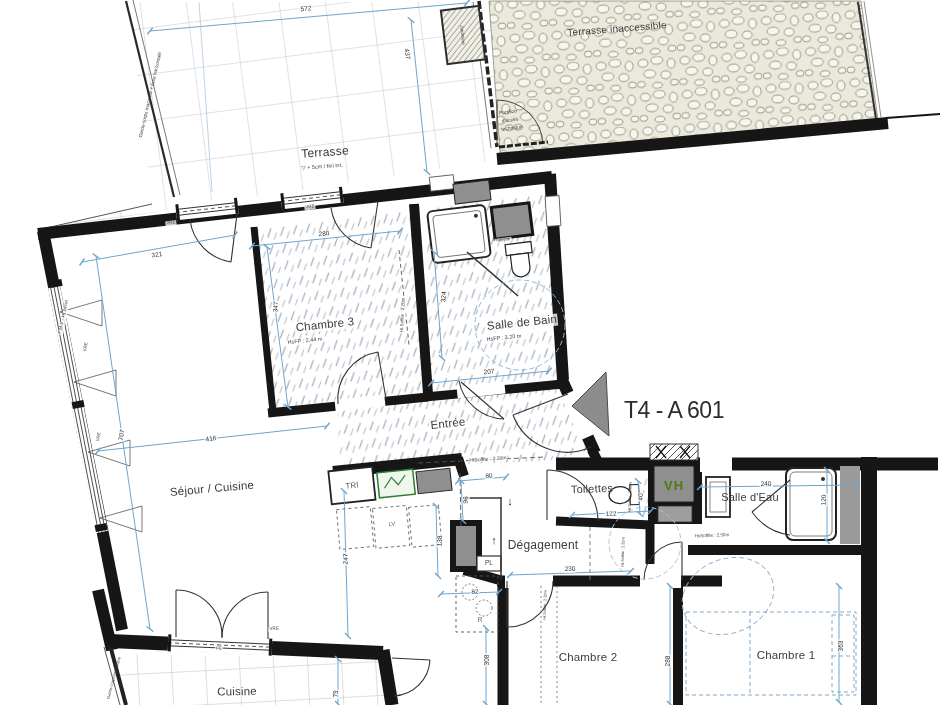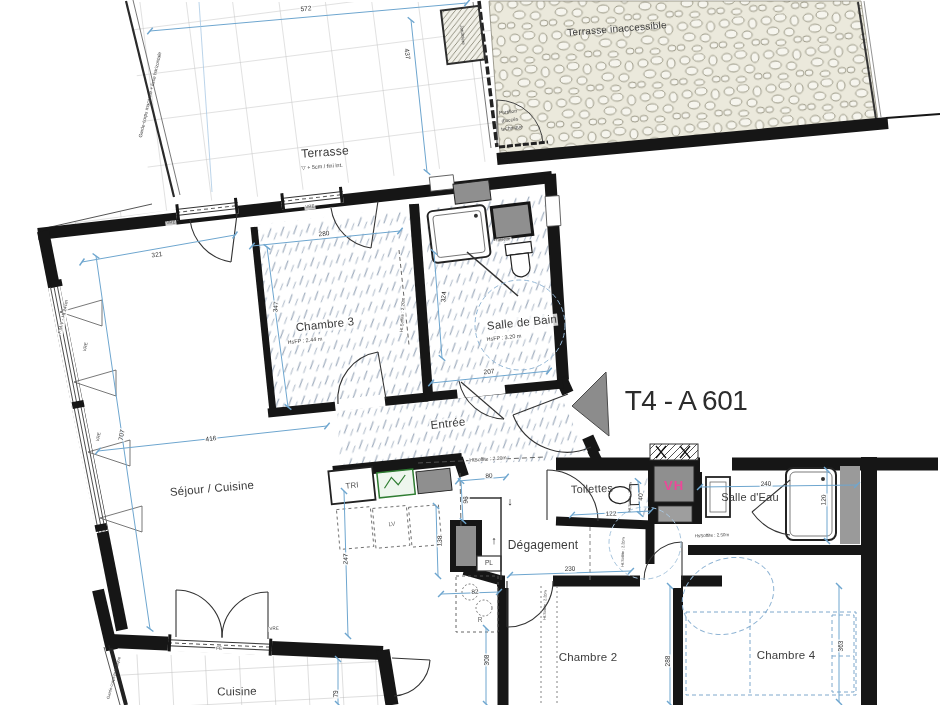--- a/index.html
+++ b/index.html
@@ -6,21 +6,21 @@
   .stage{position:relative;width:940px;height:705px;background:#ffffff;overflow:hidden;
          font-family:"Liberation Sans",sans-serif;}
   .stage svg{position:absolute;left:0;top:0;}
   .lb{position:absolute;white-space:nowrap;line-height:1;color:#3a3a3a;
       background:rgba(255,255,255,.78);padding:0 1px;}
   .lb.nobg{background:transparent;}
   .room{color:#3c3c3c;letter-spacing:.2px;}
   .dim{color:#333;}
   .tiny{color:#444;}
   .t4{color:#2c2c2c;font-weight:500;letter-spacing:-.5px;background:transparent;}
-  .vh{color:#ec4899;font-weight:bold;background:transparent;letter-spacing:1px;}
+  .vh{color:#4d7c0f;font-weight:bold;background:transparent;letter-spacing:1px;}
   .arr{color:#222;background:transparent;}
 </style>
 </head>
 <body>
 
 <div class="stage">
 
 <svg width="940" height="705" viewBox="0 0 940 705">
   <defs>
     <pattern id="tiles" width="46" height="46" patternUnits="userSpaceOnUse" patternTransform="rotate(-7.3)">
@@ -347,21 +347,21 @@
 <span class="lb tiny" style="left:504px;top:338px;font-size:5.5px;transform:translate(-50%,-50%) rotate(-6deg);">HsFP : 3.20 m</span>
 <span class="lb tiny" style="left:503px;top:240px;font-size:4.2px;transform:translate(-50%,-50%) rotate(-7deg);">Tablette</span>
 <span class="lb dim" style="left:324px;top:234px;font-size:6.5px;transform:translate(-50%,-50%) rotate(-6.5deg);">280</span>
 <span class="lb dim" style="left:276px;top:307px;font-size:6.5px;transform:translate(-50%,-50%) rotate(-84deg);">347</span>
 <span class="lb dim" style="left:157px;top:255px;font-size:6.5px;transform:translate(-50%,-50%) rotate(-8deg);">321</span>
 <span class="lb dim" style="left:444px;top:297px;font-size:6.5px;transform:translate(-50%,-50%) rotate(-85deg);">324</span>
 <span class="lb dim" style="left:489px;top:372px;font-size:6.5px;transform:translate(-50%,-50%) rotate(-6deg);">207</span>
 <span class="lb room" style="left:448px;top:424px;font-size:11.5px;transform:translate(-50%,-50%) rotate(-6deg);">Entrée</span>
 <span class="lb tiny" style="left:488px;top:459px;font-size:5px;transform:translate(-50%,-50%) rotate(-4deg);">HtSoffite : 2.20m</span>
 <span class="lb tiny" style="left:403px;top:315px;font-size:4.5px;transform:translate(-50%,-50%) rotate(-87deg);">Ht.Soffite : 2.20m</span>
-<span class="lb t4" style="left:674px;top:401px;font-size:28px;transform:translate(-50%,-50%);margin-left:12px;">T4 - A 601</span>
+<span class="lb t4" style="left:674px;top:410px;font-size:23px;transform:translate(-50%,-50%);">T4 - A 601</span>
 <span class="lb room nobg" style="left:212px;top:489px;font-size:11.5px;transform:translate(-50%,-50%) rotate(-5deg);">Séjour / Cuisine</span>
 <span class="lb dim" style="left:211px;top:439px;font-size:6.5px;transform:translate(-50%,-50%) rotate(-7deg);">416</span>
 <span class="lb dim" style="left:122px;top:435px;font-size:6.5px;transform:translate(-50%,-50%) rotate(-79deg);">707</span>
 <span class="lb dim" style="left:346px;top:559px;font-size:6.5px;transform:translate(-50%,-50%) rotate(-88deg);">247</span>
 <span class="lb tiny nobg" style="left:352px;top:486px;font-size:8px;color:#555;transform:translate(-50%,-50%) rotate(-6deg);">TRI</span>
 <span class="lb tiny nobg" style="left:392px;top:524px;font-size:6px;color:#666;transform:translate(-50%,-50%) rotate(-5deg);">LV</span>
 <span class="lb dim" style="left:489px;top:476px;font-size:6.5px;transform:translate(-50%,-50%) rotate(-3deg);">80</span>
 <span class="lb dim" style="left:466px;top:500px;font-size:6.5px;transform:translate(-50%,-50%) rotate(-87deg);">96</span>
 <span class="lb dim" style="left:440px;top:541px;font-size:6.5px;transform:translate(-50%,-50%) rotate(-87deg);">138</span>
 <span class="lb arr" style="left:510px;top:501px;font-size:11px;transform:translate(-50%,-50%);">↓</span>
@@ -378,21 +378,21 @@
 <span class="lb tiny nobg" style="left:631px;top:497px;font-size:3.8px;transform:translate(-50%,-50%) rotate(-88deg);">Ht:Soffite : 2.20m</span>
 <span class="lb tiny nobg" style="left:624px;top:552px;font-size:3.8px;transform:translate(-50%,-50%) rotate(-88deg);">Ht:Soffite : 2.20m</span>
 <span class="lb vh" style="left:674px;top:485px;font-size:13px;transform:translate(-50%,-50%);">VH</span>
 <span class="lb room nobg" style="left:750px;top:497px;font-size:11px;transform:translate(-50%,-50%);">Salle d'Eau</span>
 <span class="lb dim" style="left:766px;top:484px;font-size:6.5px;transform:translate(-50%,-50%) rotate(-2deg);">240</span>
 <span class="lb dim" style="left:824px;top:500px;font-size:6.5px;transform:translate(-50%,-50%) rotate(-88deg);">120</span>
 <span class="lb tiny" style="left:712px;top:536px;font-size:4.5px;transform:translate(-50%,-50%) rotate(-2deg);">HsSoffite : 2.50m</span>
 <span class="lb room nobg" style="left:588px;top:658px;font-size:11.5px;transform:translate(-50%,-50%);">Chambre 2</span>
 <span class="lb dim" style="left:668px;top:661px;font-size:6.5px;transform:translate(-50%,-50%) rotate(-90deg);">288</span>
 <span class="lb tiny nobg" style="left:546px;top:605px;font-size:3.8px;transform:translate(-50%,-50%) rotate(-88deg);">Ht:Soffite : 2.20m</span>
-<span class="lb room nobg" style="left:786px;top:656px;font-size:11.5px;transform:translate(-50%,-50%);">Chambre 4</span>
+<span class="lb room nobg" style="left:786px;top:656px;font-size:11.5px;transform:translate(-50%,-50%);">Chambre 1</span>
 <span class="lb dim" style="left:841px;top:646px;font-size:6.5px;transform:translate(-50%,-50%) rotate(-90deg);">363</span>
 <span class="lb room nobg" style="left:237px;top:692px;font-size:11.5px;transform:translate(-50%,-50%) rotate(-1deg);">Cuisine</span>
 <span class="lb dim" style="left:336px;top:694px;font-size:6.5px;transform:translate(-50%,-50%) rotate(-90deg);">79</span>
 <span class="lb tiny" style="left:219px;top:649px;font-size:4.5px;transform:translate(-50%,-50%) rotate(-2deg);">FE</span>
 <span class="lb tiny" style="left:274px;top:629px;font-size:4.5px;transform:translate(-50%,-50%) rotate(-2deg);">VRE</span>
 <span class="lb tiny" style="left:64px;top:317px;font-size:4.8px;transform:translate(-50%,-50%) rotate(-78deg);">F.M.V - Ht 24cm</span>
 <span class="lb tiny" style="left:86px;top:347px;font-size:4.5px;transform:translate(-50%,-50%) rotate(-78deg);">VRE</span>
 <span class="lb tiny" style="left:99px;top:437px;font-size:4.5px;transform:translate(-50%,-50%) rotate(-78deg);">VRE</span>
 <span class="lb tiny nobg" style="left:114px;top:678px;font-size:4.2px;transform:translate(-50%,-50%) rotate(-75deg);">Garde-corps métallique</span>
 

